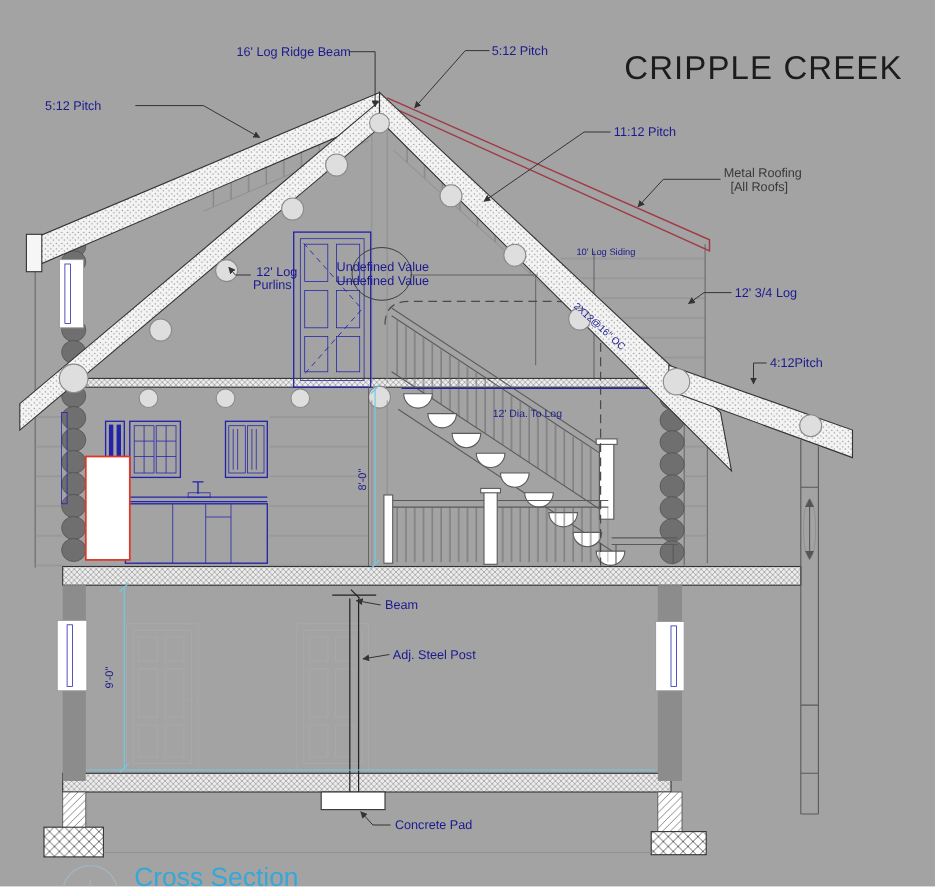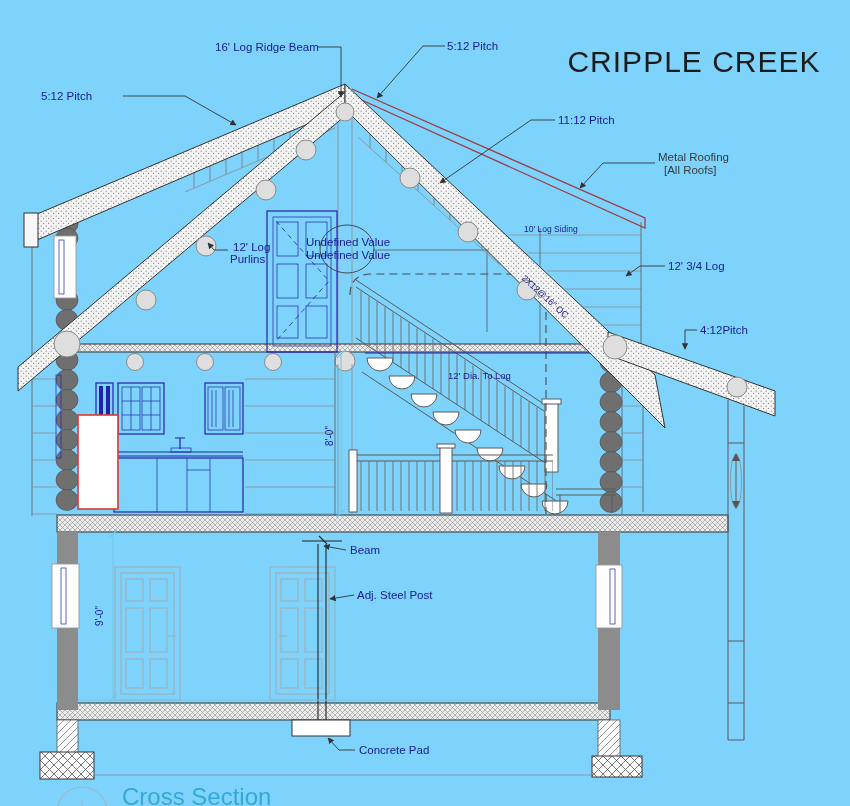--- a/index.html
+++ b/index.html
@@ -1,16 +1,16 @@
 <!DOCTYPE html>
 <html style="--label-navy: #1a1a8e; --label-dark: #3a3a3a; --drawing-blue: #2222aa; --roofing-red: #a03a44; --fridge-red: #e03828; --dim-cyan: #74c8e4; --caption-blue: #35a8d8;"><head>
 <meta charset="utf-8">
 <style>
   html,body{margin:0;padding:0;background:#fff;}
-  .sheet{position:relative;width:850px;height:806px;background:#7dd3fc;overflow:hidden;
+  .sheet{position:relative;width:850px;height:806px;background:#a3a3a3;overflow:hidden;
          font-family:"Liberation Sans",sans-serif;}
   svg{display:block}
   svg text{font-family:"Liberation Sans",sans-serif;}
   .lbl{fill:var(--label-navy);font-size:11.5px;}
   .lbl-dk{fill:var(--label-dark);font-size:11.5px;}
   .lbl-sm{fill:var(--label-navy);font-size:8.5px;}
   .lbl-9{fill:var(--label-navy);font-size:9.5px;}
   .lbl-note{fill:var(--label-navy);font-size:9px;}
   .lbl-dim{fill:var(--label-navy);font-size:10px;}
   .title{fill:#1c1c1c;font-size:30px;letter-spacing:1px;}

